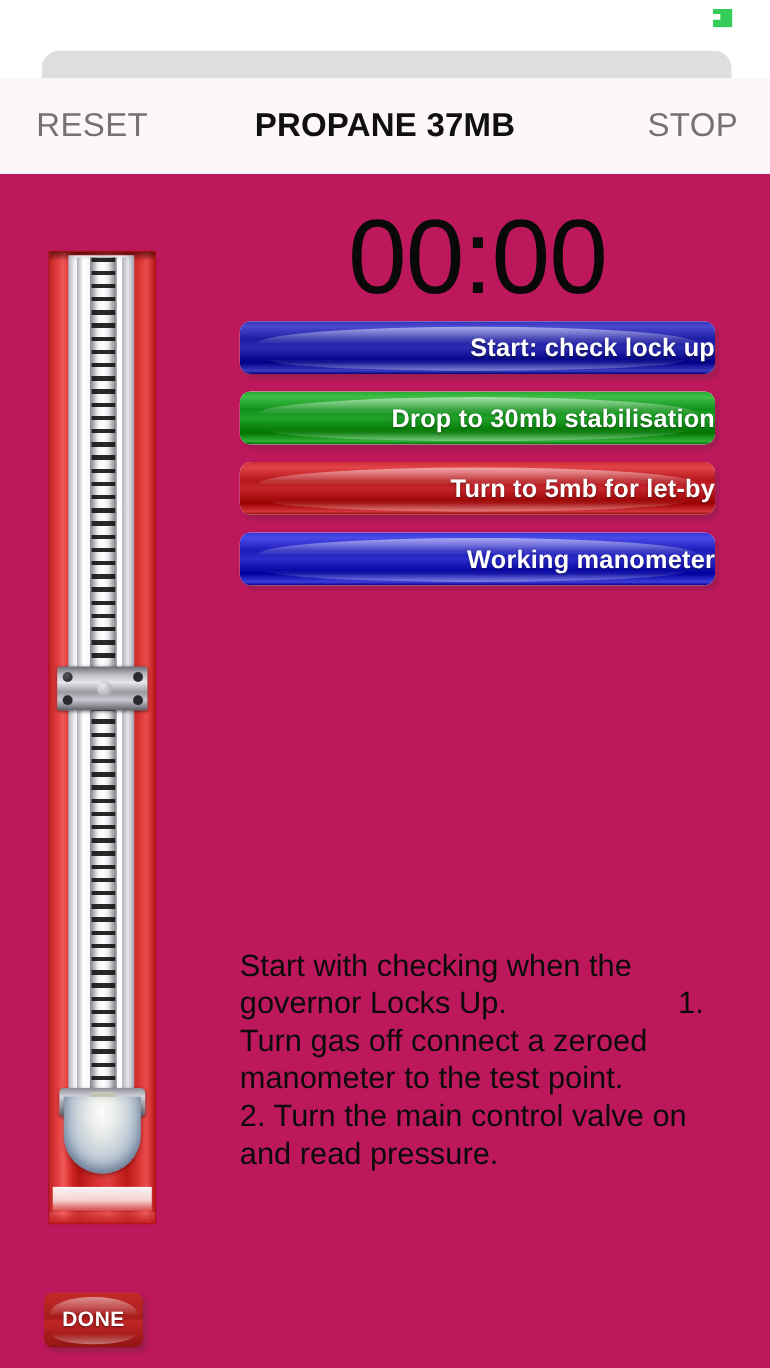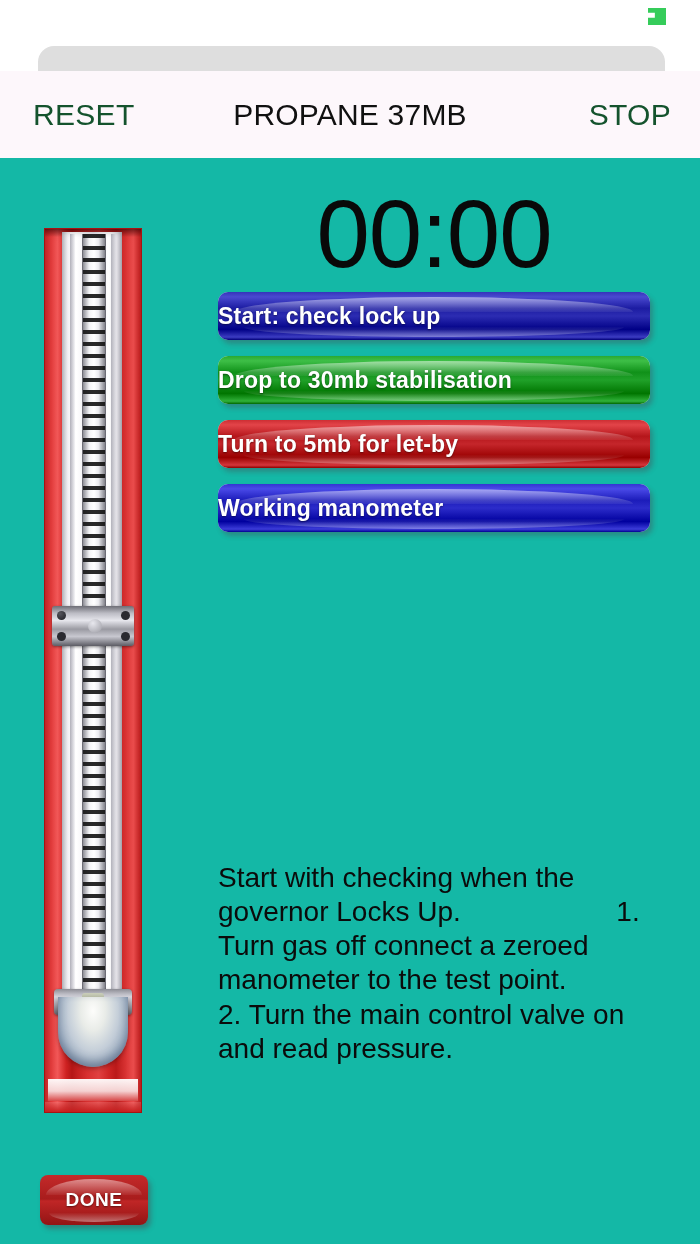--- a/index.html
+++ b/index.html
@@ -54,49 +54,49 @@
     width: 700px;
     height: 87px;
     background: #fdf7fb;
     z-index: 3;
     display: flex;
     align-items: center;
     justify-content: space-between;
   }
   .nav-btn {
     font-size: 30px;
-    color: #14532d;
+    color: #737373;
     letter-spacing: 0.3px;
     background: none;
     border: none;
     font-family: "Liberation Sans", sans-serif;
     cursor: pointer;
     padding: 0;
   }
   .nav-btn.left  { margin-left: 33px; }
   .nav-btn.right { margin-right: 29px; }
   .nav-title {
     font-size: 30px;
-    font-weight: normal;
+    font-weight: bold;
     color: #101010;
     letter-spacing: 0.2px;
     position: absolute;
     left: 0; right: 0;
     text-align: center;
     pointer-events: none;
   }
 
   
   .screen {
     position: absolute;
     left: 0;
     top: 158px;
     width: 700px;
     height: 1086px;
-    background: #14b8a6;
+    background: #be185d;
     z-index: 2;
   }
 
   
   .timer {
     position: absolute;
     left: 204px;
     top: 28px;
     width: 460px;
     text-align: center;
@@ -127,21 +127,21 @@
     overflow: hidden;
     box-shadow: 3px 4px 5px rgba(90,40,55,0.30);
     font-family: "Liberation Sans", sans-serif;
   }
   .step-btn .lbl {
     position: relative;
     z-index: 4;
     display: block;
     width: 100%;
     line-height: 48px;
-    text-align: left;
+    text-align: right;
     font-size: 23px;
     font-weight: bold;
     color: #ffffff;
     text-shadow: 0 1px 2px rgba(0,0,0,0.45);
     letter-spacing: 0.2px;
   }
   
   .step-btn .gloss-top {
     position: absolute;
     left: 4%; top: 5px;
@@ -179,21 +179,21 @@
     color: #0b0b0b;
     white-space: pre-wrap;
     font-family: "Liberation Sans", sans-serif;
   }
 
   
   .done-btn {
     position: absolute;
     left: 40px;
     top: 1017px;
-    width: 108px;
+    width: 90px;
     height: 50px;
     border: none;
     border-radius: 8px;
     padding: 0;
     cursor: pointer;
     overflow: hidden;
     background: linear-gradient(to bottom, #c42a2a 0%, #a81c1c 48%, #c02626 52%, #921414 100%);
     box-shadow: 3px 4px 5px rgba(90,40,55,0.35);
     font-family: "Liberation Sans", sans-serif;
   }

